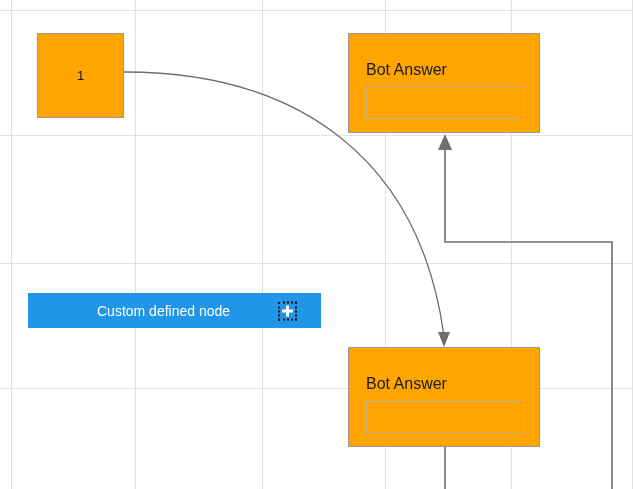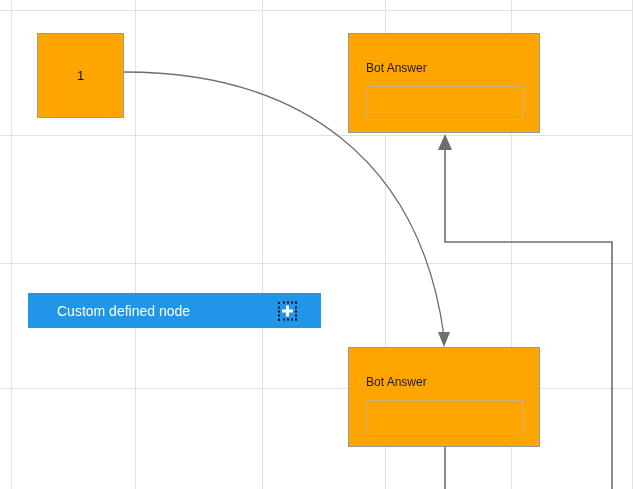--- a/index.html
+++ b/index.html
@@ -60,21 +60,21 @@
   }
   .node-square .node-num {
     font-size: 13px;
     color: #111111;
     line-height: 1;
   }
   .node-title {
     position: absolute;
     left: 17px;
     top: 28px;
-    font-size: 12px;
+    font-size: 16px;
     color: #1b1b1b;
     line-height: 1;
     white-space: nowrap;
   }
   .node-slot {
     position: absolute;
     left: 17px;
     right: 15px;
     top: 52px;
     height: 34px;
@@ -172,20 +172,20 @@
   <div class="node" style="left:348px; top:33px; width:192px; height:100px;">
     <div class="node-title">Bot Answer</div>
     <div class="node-slot"></div>
   </div>
 
   <div class="node" style="left:348px; top:347px; width:192px; height:100px;">
     <div class="node-title">Bot Answer</div>
     <div class="node-slot"></div>
   </div>
 
-  <div class="custom-bar" style="left:28px; top:293px; width:293px; height:35px;">
+  <div class="custom-bar" style="left:28px; top:293px; width:293px; height:35px;padding-left:40px;">
     <span class="custom-bar-label">Custom defined node</span>
     <span class="plus-box">
       <span class="plus-glyph"></span>
     </span>
   </div>
 
 </div>
 
 </body></html>

